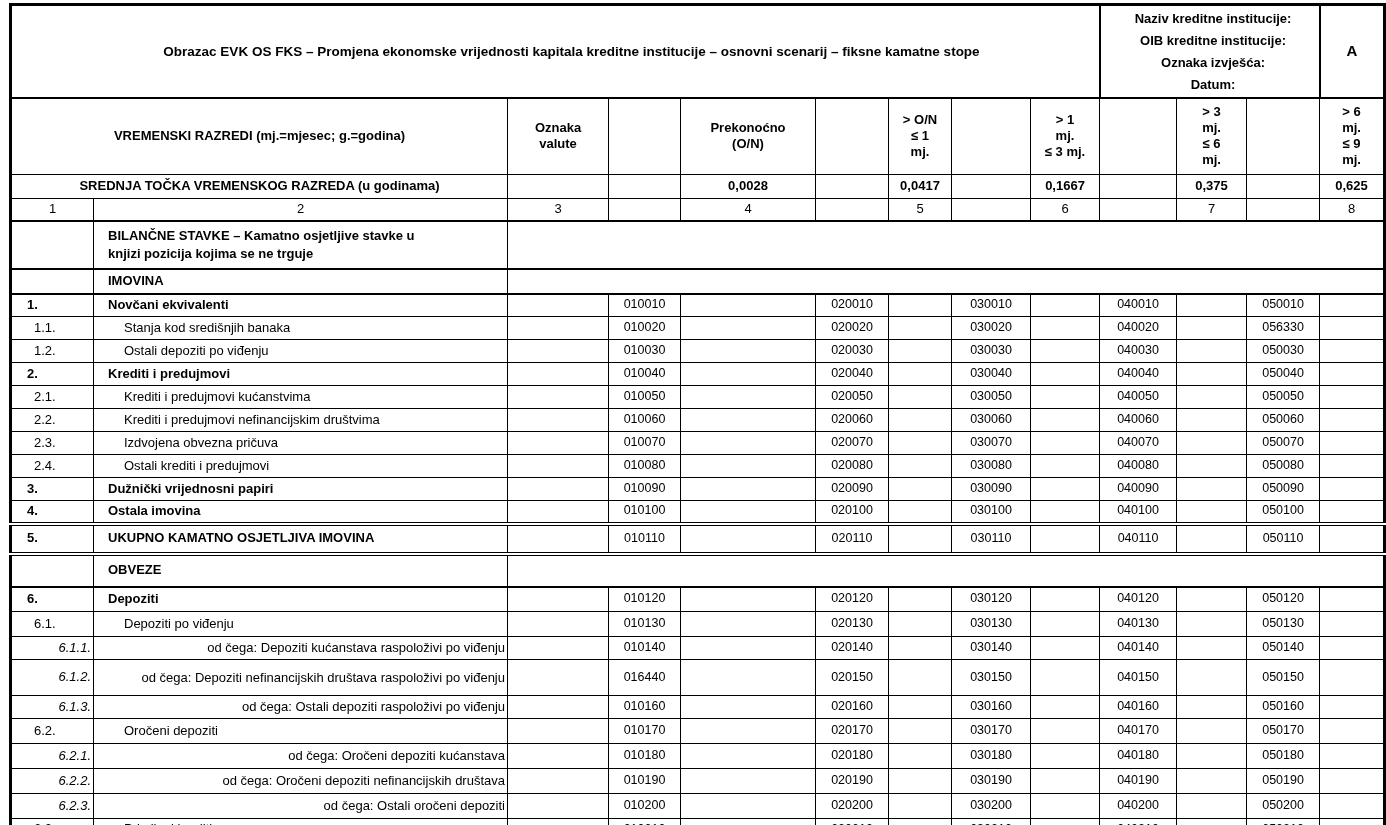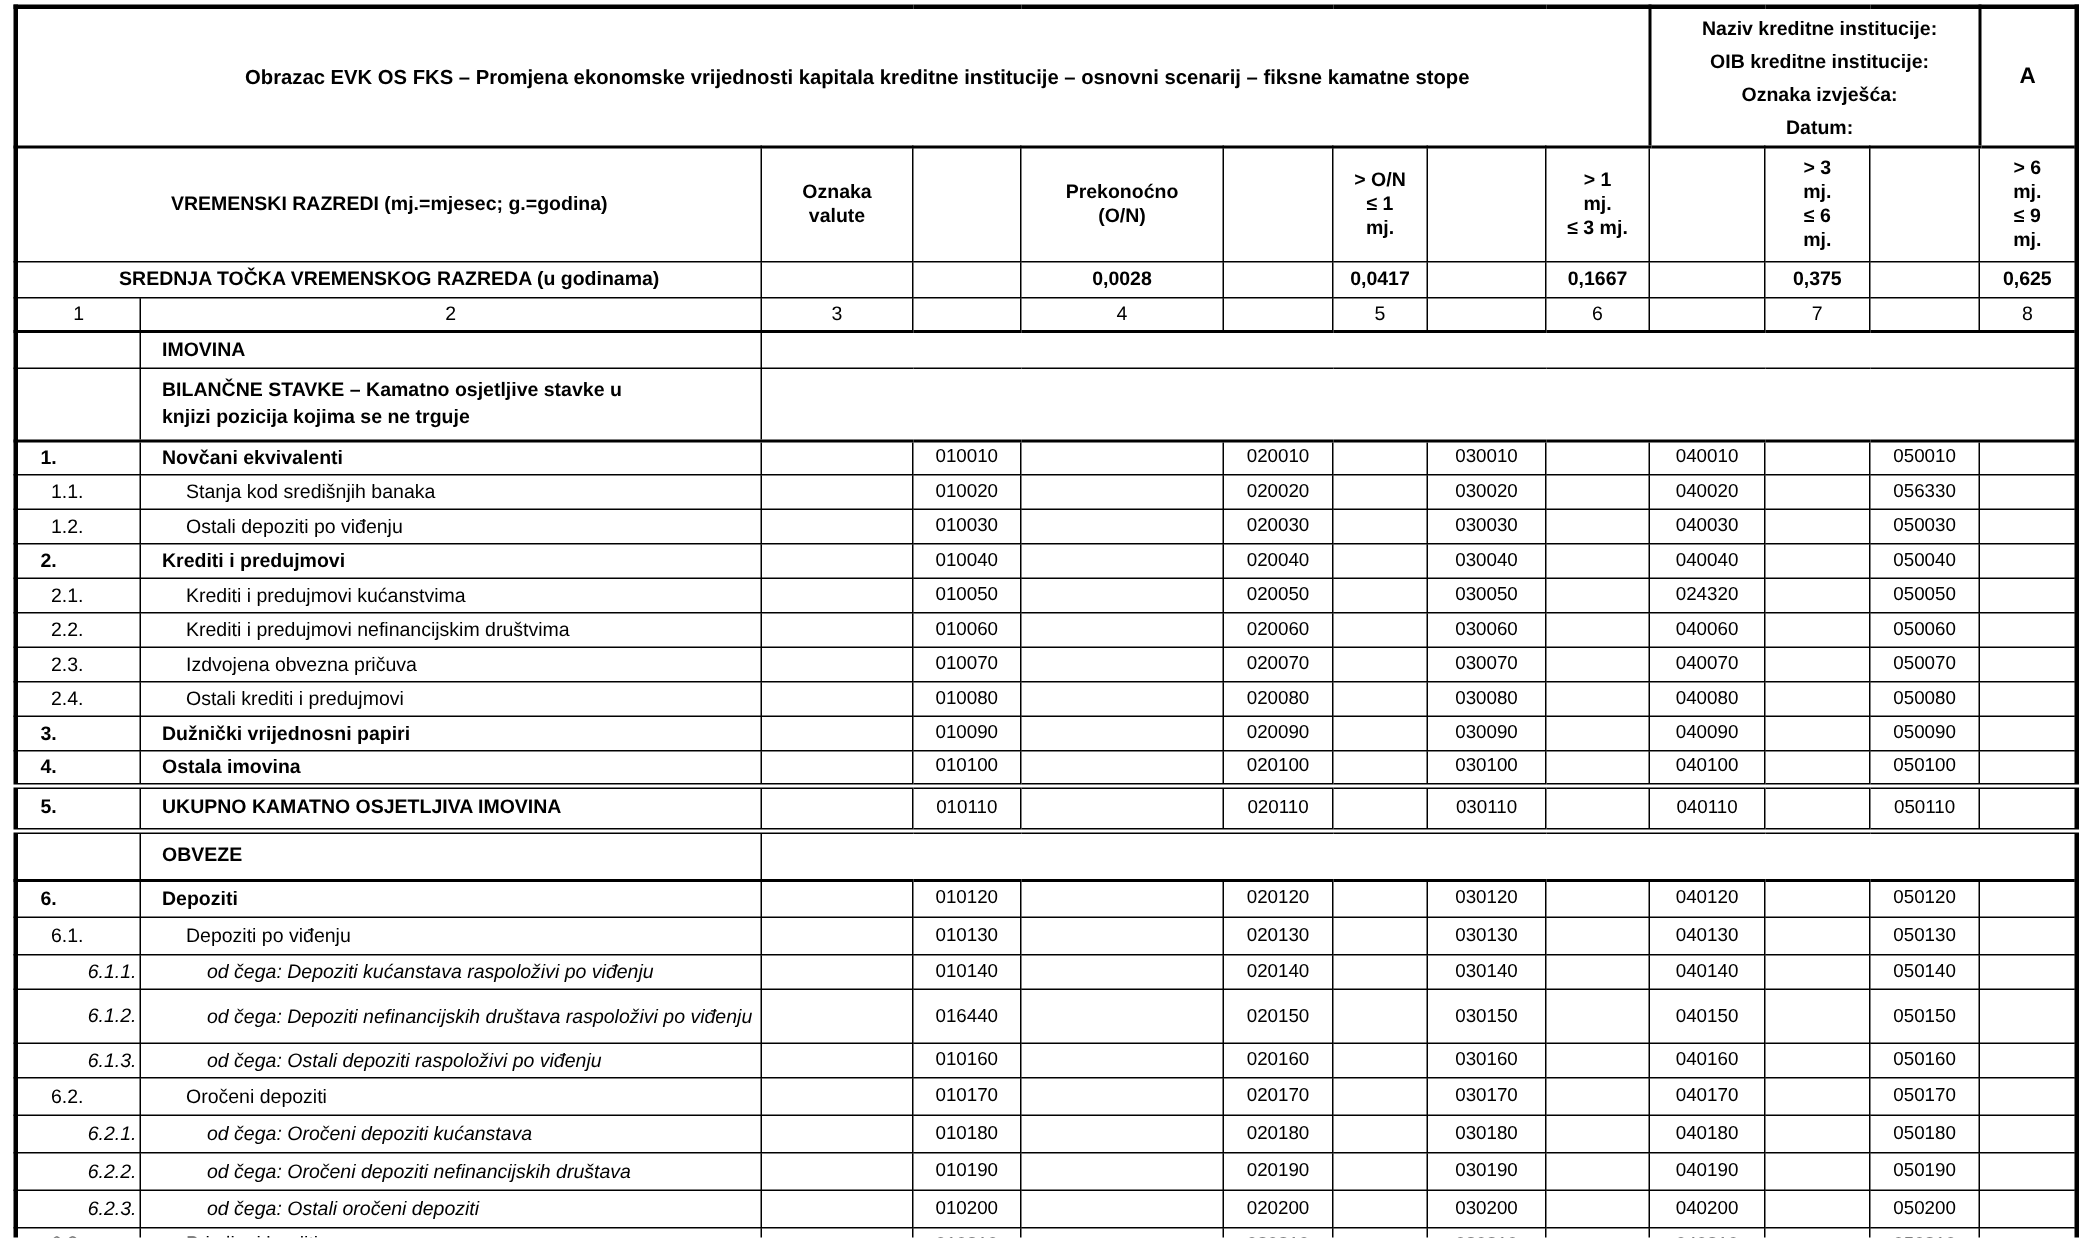--- a/index.html
+++ b/index.html
@@ -35,21 +35,21 @@
   tbody tr{height:23px;}
   td.c-num{text-align:left;padding-left:15px;}
   td.c-label{text-align:left;padding-left:14px;}
   td.c-code{text-align:center;font-size:12.5px;}
   tr.section td.c-label{font-weight:bold;}
   tr.section td.c-label.wrap2{padding-right:60px;line-height:18px;}
   tr.lvl0 td.c-num,tr.lvl0 td.c-label{font-weight:bold;}
   tr.lvl1 td.c-num{padding-left:22px;}
   tr.lvl1 td.c-label{padding-left:30px;}
   tr.lvl2 td.c-num{padding-left:44px;font-style:italic;text-align:right;}
-  tr.lvl2 td.c-label{font-style:italic;padding-left:4px;text-indent:40px;line-height:16px;}
+  tr.lvl2 td.c-label{padding-left:4px;text-indent:40px;line-height:16px;text-align:right;}
   tr.thick-top td{border-top:2px solid #000;}
   tr.total td{border-top:4px double #000;border-bottom:4px double #000;}
 </style>
 </head>
 <body>
 
 <table>
   <colgroup>
     <col style="width:83px">
       <col style="width:414px">
@@ -128,30 +128,30 @@
       <td>5</td>
       <td></td>
       <td>6</td>
       <td></td>
       <td>7</td>
       <td></td>
       <td>8</td>
     </tr>
   </thead>
   <tbody id="body-rows">
+      <tr class="section" style="height: 48px;">
+        <td class="c-num"></td>
+        <td class="c-label wrap2">BILANČNE STAVKE – Kamatno osjetljive stavke u knjizi pozicija kojima se ne trguje</td>
+        <td colspan="11"></td>
+      </tr>
       <tr class="section thick-top" style="height: 25px;">
         <td class="c-num"></td>
         <td class="c-label">IMOVINA</td>
         <td colspan="11"></td>
       </tr>
-      <tr class="section" style="height: 48px;">
-        <td class="c-num"></td>
-        <td class="c-label wrap2">BILANČNE STAVKE – Kamatno osjetljive stavke u knjizi pozicija kojima se ne trguje</td>
-        <td colspan="11"></td>
-      </tr>
       <tr class="lvl0 thick-top">
         <td class="c-num">1.</td>
         <td class="c-label">Novčani ekvivalenti</td>
         <td class="c-valuta"></td>
         <td class="c-code">010010</td>
         <td class="c-input"></td>
         <td class="c-code">020010</td>
         <td class="c-input"></td>
         <td class="c-code">030010</td>
         <td class="c-input"></td>
@@ -208,21 +208,21 @@
       <tr class="lvl1">
         <td class="c-num">2.1.</td>
         <td class="c-label">Krediti i predujmovi kućanstvima</td>
         <td class="c-valuta"></td>
         <td class="c-code">010050</td>
         <td class="c-input"></td>
         <td class="c-code">020050</td>
         <td class="c-input"></td>
         <td class="c-code">030050</td>
         <td class="c-input"></td>
-        <td class="c-code">024320</td>
+        <td class="c-code">040050</td>
         <td class="c-input"></td>
         <td class="c-code">050050</td>
         <td class="c-input"></td>
       </tr>
       <tr class="lvl1">
         <td class="c-num">2.2.</td>
         <td class="c-label">Krediti i predujmovi nefinancijskim društvima</td>
         <td class="c-valuta"></td>
         <td class="c-code">010060</td>
         <td class="c-input"></td>

